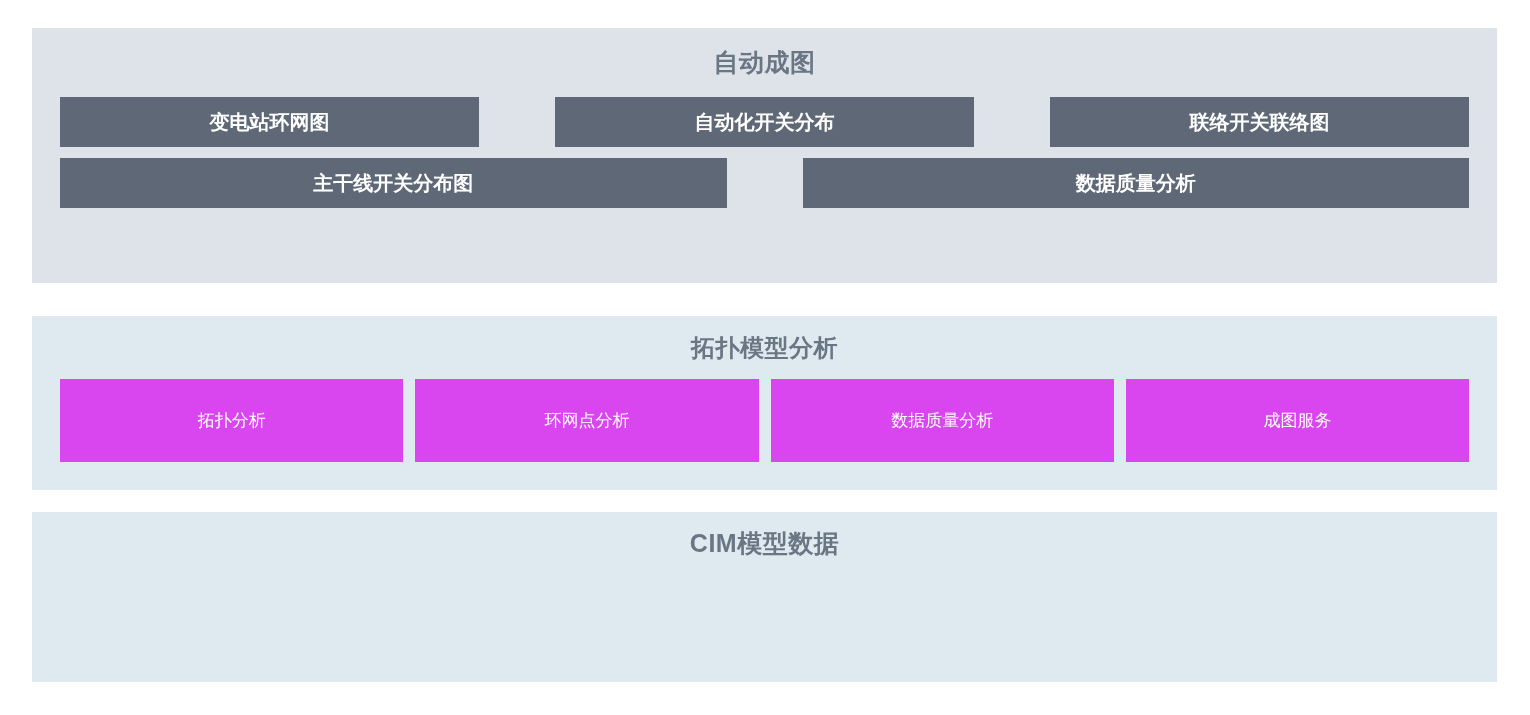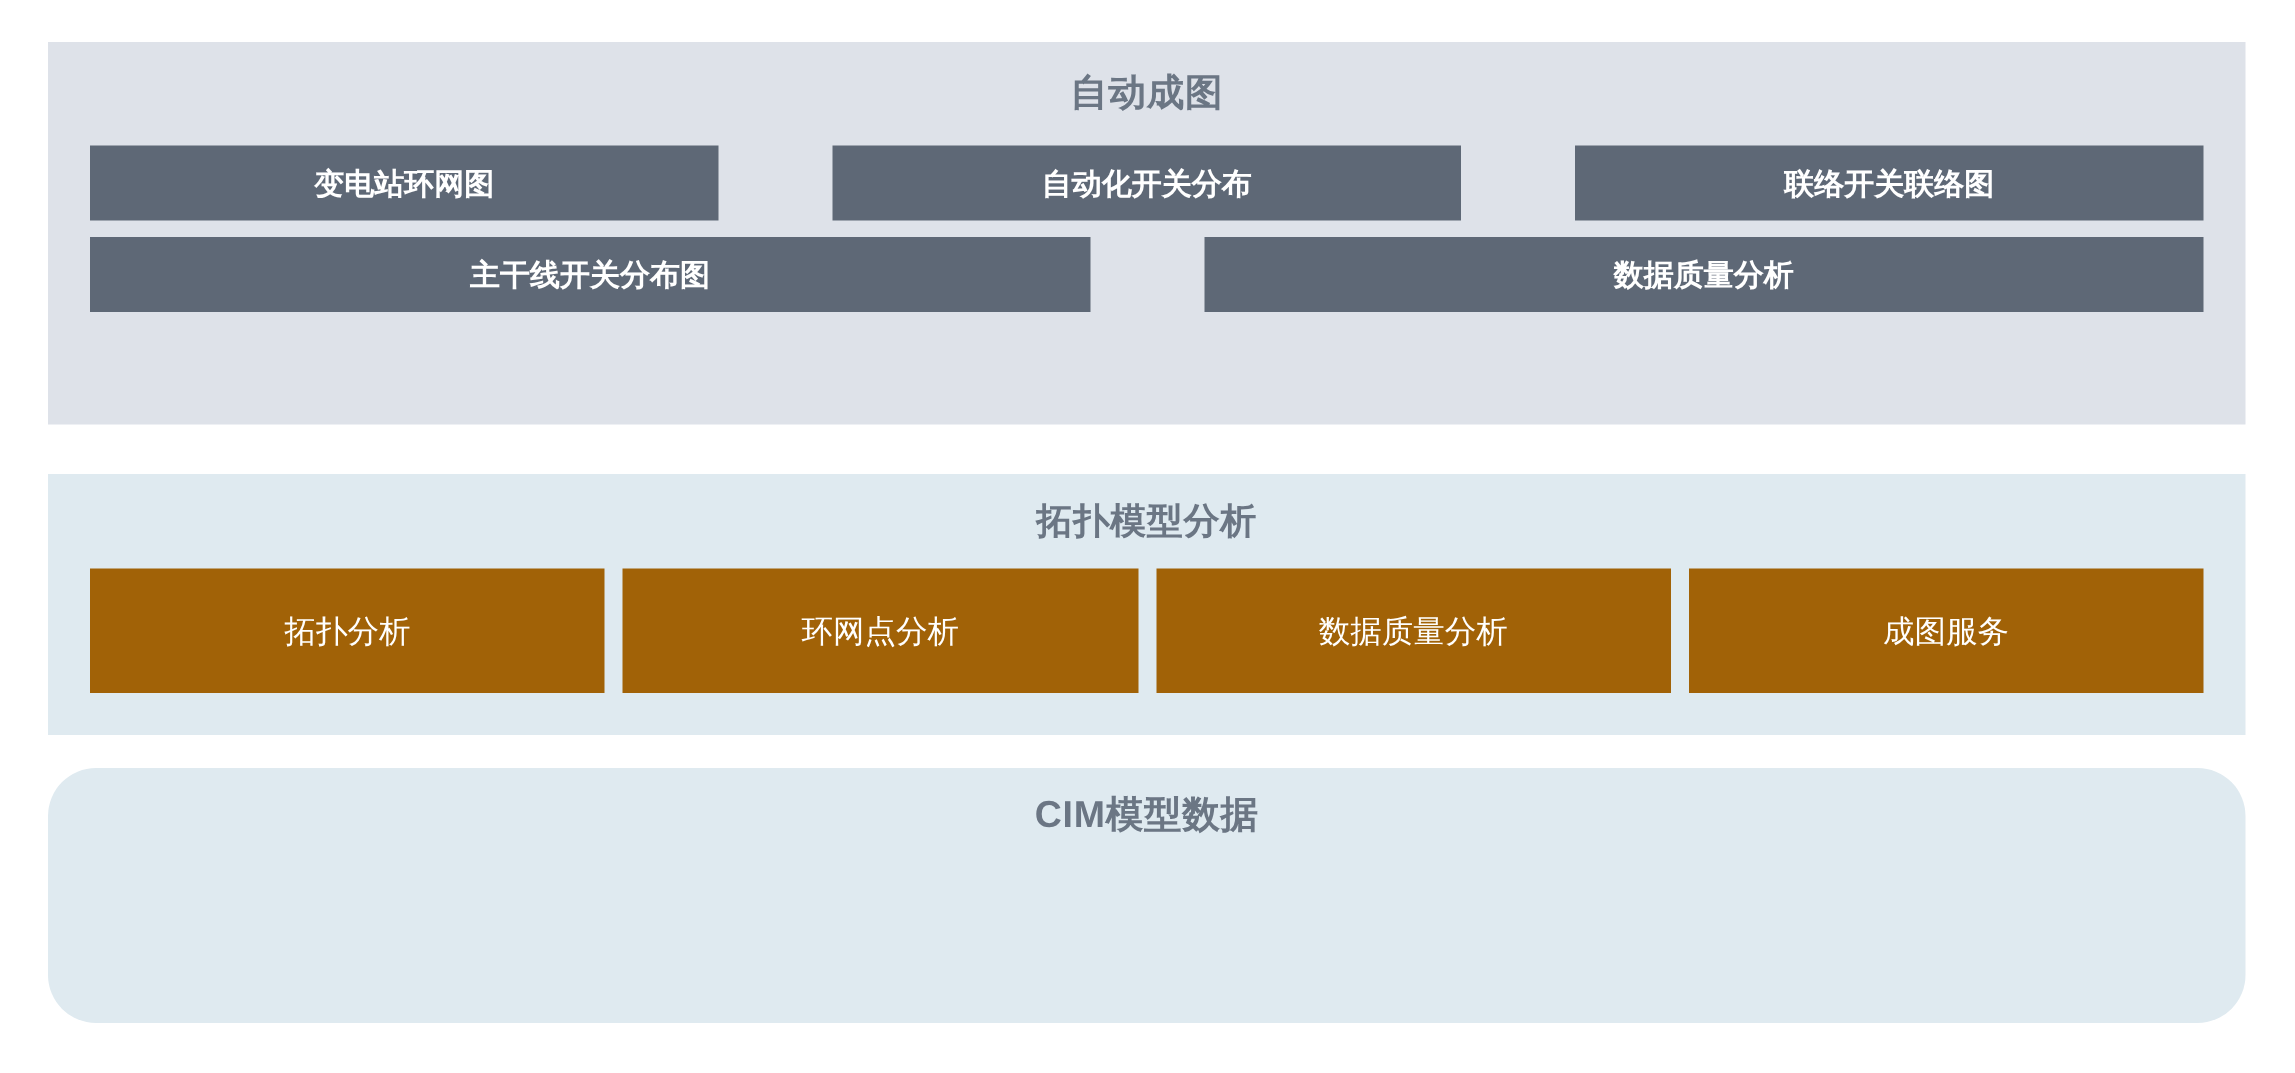--- a/index.html
+++ b/index.html
@@ -87,31 +87,30 @@
     padding: 20px 28px 24px 28px;
   }
   .panel-topology .panel-title {
     font-size: 24px;
     margin: 0 0 19px 0;
   }
   .panel-topology .btn-row { gap: 12px; }
   .panel-topology .tile {
     flex: 1 1 0;
     height: 83px;
-    background: #a16207;
-    font-size: 21px;
+    background: #d946ef;
+    font-size: 17px;
     font-weight: normal;
   }
 
   
   .panel-cim {
     background: #dfeaf0;
     height: 170px;
     padding: 19px 28px 22px 28px;
-    border-radius: 32px;
   }
   .panel-cim .panel-title {
     font-size: 25px;
     margin: 0 0 18px 0;
   }
   .panel-cim .btn-row { gap: 12px; }
   .panel-cim .tile {
     flex: 1 1 0;
     height: 82px;
     background: #446b95;

